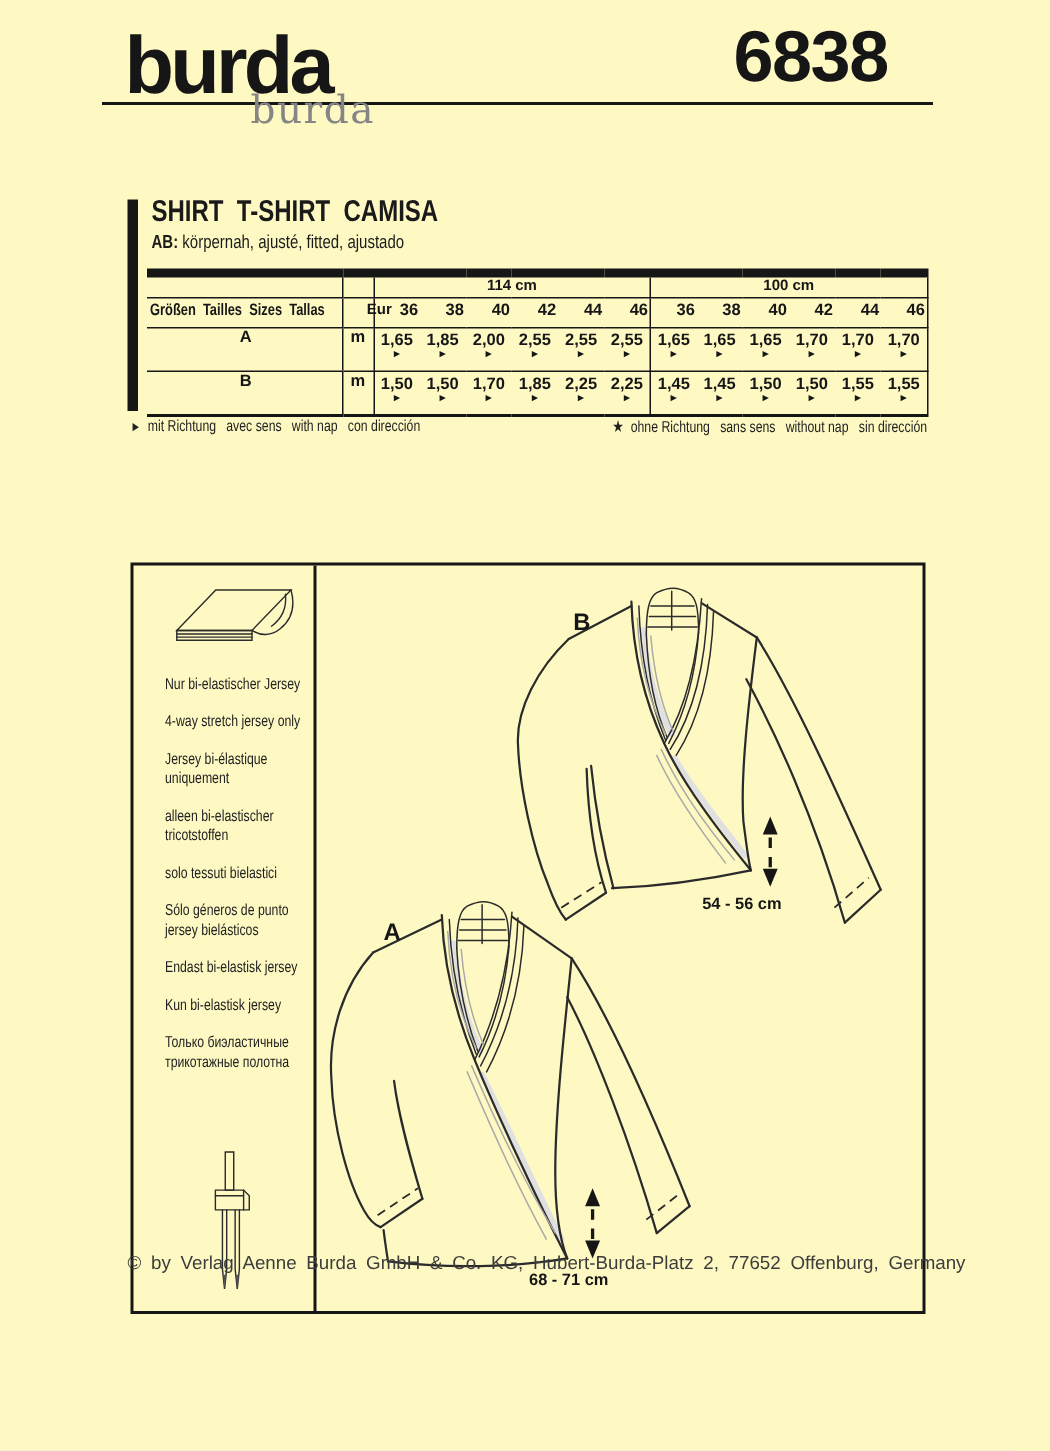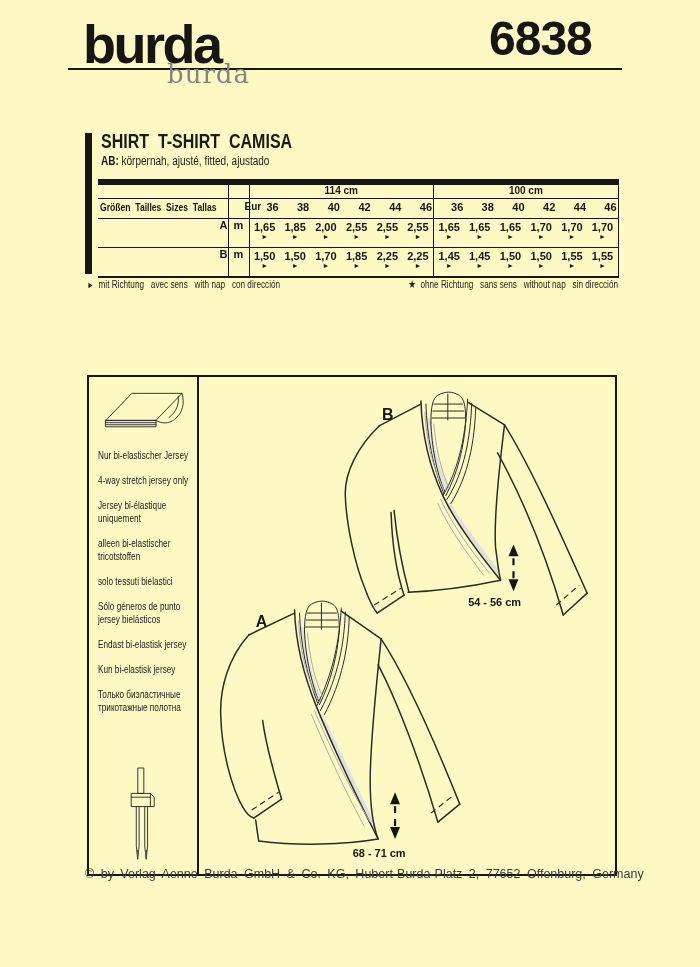--- a/index.html
+++ b/index.html
@@ -25,38 +25,38 @@
   
   .size-table { position:absolute; left:98px; top:179px; width:520px; border-collapse:collapse;
            table-layout:fixed; font-size:11px; font-weight:bold; color:#161616; }
   .size-table td { padding:0; text-align:center; vertical-align:top; }
   .w-label { width:130px; } .w-eur { width:21px; } .w-size { width:30.75px; }
   .r-top td { border-top:6px solid #161616; border-bottom:1.3px solid #161616; height:13px; font-size:10px; }
   .r-sizes td { border-bottom:1.3px solid #161616; height:17px; padding-top:2px;padding-left:16px; }
   .r-va td { border-bottom:1.3px solid #161616; height:28px; }
   .r-vb td { border-bottom:2px solid #161616; height:28px; }
   .bL { border-left:1.3px solid #161616; } .bR { border-right:1.3px solid #161616; }
-  td.lbl { text-align:right; padding-left:2px; }
+  td.lbl { text-align:center; padding-left:2px; }
   .cond { display:inline-block; transform:scaleX(.78); transform-origin:left center; white-space:pre; }
   .v { font-size:11px; line-height:12px; padding-top:2px; }
   .tri { font-size:7px; line-height:8px; }
   .eur-cell { font-size:10px; }
 
   
   .legend { position:absolute; left:87px; top:278px; width:531px; display:flex;
            justify-content:space-between; font-size:10.5px; color:#222; }
   .legend .item { white-space:pre; }
   .legend .scale-l { display:inline-block; transform:scaleX(.78); transform-origin:left center; }
   .legend .scale-r { display:inline-block; transform:scaleX(.78); transform-origin:right center; }
   .legend .sym { font-size:9px; } .legend .sym-star { font-size:11px; }
 
   
   .illu-box { position:absolute; left:87px; top:375px; width:530px; height:501px;
            border:2px solid #161616; box-sizing:border-box; }
-  .sidebar { position:absolute; left:0; top:0; bottom:0; width:110px; border-right:2px solid #161616;
+  .sidebar { position:absolute; left:12px; top:0; bottom:0; width:110px; border-right:2px solid #161616;
            padding:8px 0 0 9px; box-sizing:border-box; }
   .fabric-icon { width:90px; height:52px; margin-bottom:8px; }
   .advice { list-style:none; margin:0; padding:0; width:126px; font-size:10.5px; line-height:13px;
            color:#222; transform:scaleX(.78); transform-origin:left top; }
   .advice li { margin-bottom:12px; }
   .needle-icon { position:absolute; left:36px; bottom:8px; width:32px; height:100px; }
   .drawing { position:absolute; left:110px; top:0; right:0; bottom:0; }
   .drawing svg { width:100%; height:100%; display:block; }
 
   
@@ -64,21 +64,21 @@
   .thin { fill:none; stroke:#2b2b2b; stroke-width:1;   stroke-linecap:round; }
   .fold { fill:none; stroke:#a9a9a9; stroke-width:1;   stroke-linecap:round; }
   .shade{ fill:none; stroke:#e0e0e0; stroke-width:4;   stroke-linecap:round; }
   .dash { fill:none; stroke:#2b2b2b; stroke-width:1.2; stroke-dasharray:6 4; }
   .head { fill:#161616; stroke:none; }
   .stem { stroke:#161616; stroke-width:2.2; }
   .mtext  { font-size:11px; font-weight:bold; fill:#161616; font-family:"Liberation Sans",sans-serif; }
   .glabel { font-size:16px; font-weight:bold; fill:#161616; font-family:"Liberation Sans",sans-serif; }
 
   
-  .footer-copy { position:absolute; left:85px; top:867px; width:533px; font-size:12.5px;
+  .footer-copy { position:absolute; left:85px; top:835px; width:533px; font-size:12.5px;
            color:#3c3c3c; word-spacing:3px; white-space:nowrap; }
   .footer-row { position:absolute; left:85px; top:900px; width:533px; display:flex;
            justify-content:space-between; font-size:12.5px; color:#3c3c3c; }
 </style>
 </head>
 <body>
 
 <div class="page">
 
   <div class="brand">burda</div>

